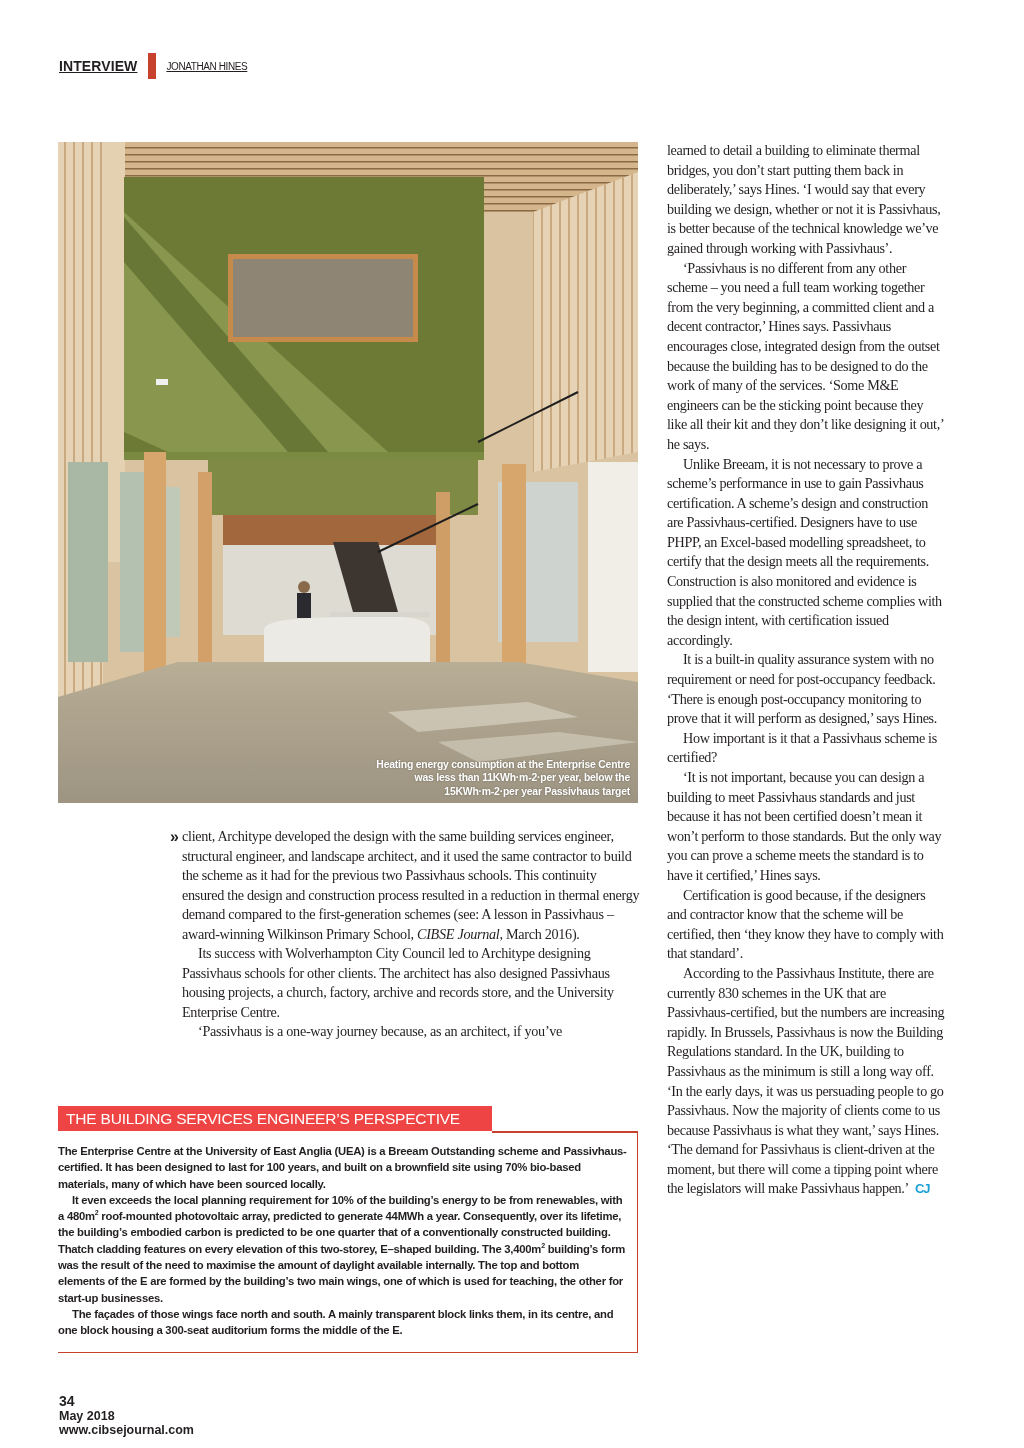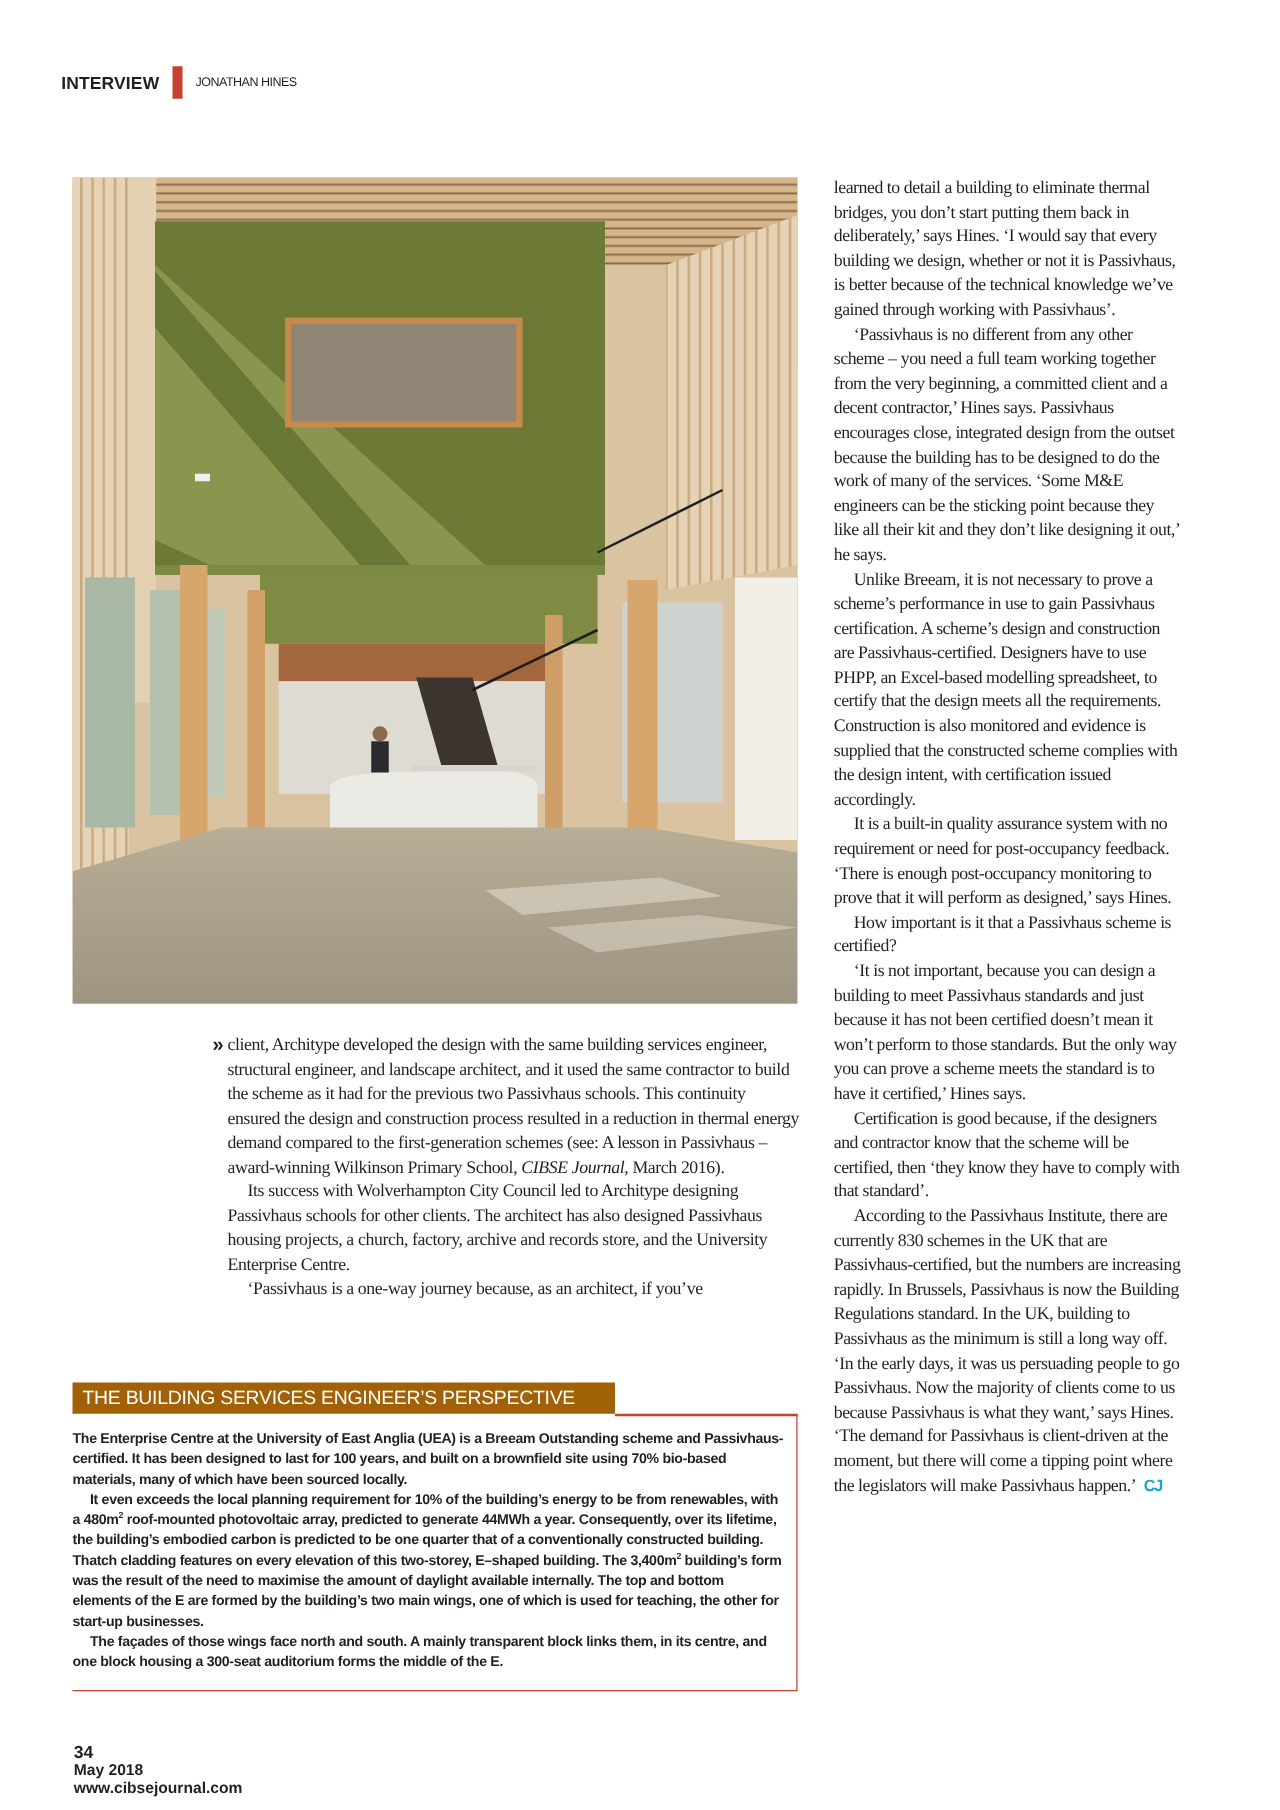--- a/index.html
+++ b/index.html
@@ -1,41 +1,41 @@
 <!DOCTYPE html>
 <html><head>
 <meta charset="utf-8">
 <style>
   * { box-sizing: border-box; margin: 0; padding: 0; }
   html, body { width: 1024px; height: 1448px; background: #ffffff; overflow: hidden; }
   body { position: relative; font-family: "Liberation Serif", serif; color: #231f20; }
 
   
-  .running-head { position: absolute; left: 49px; top: 55px; height: 22px; display: flex; align-items: center; }
+  .running-head { position: absolute; left: 59px; top: 55px; height: 22px; display: flex; align-items: center; text-decoration: underline; }
   .section-label { font-family: "Liberation Sans", sans-serif; font-weight: bold; font-size: 14px; letter-spacing: 0.1px; color: #231f20; }
   .head-bar { width: 8px; height: 26px; background: #c8412f; margin: 0 10px 0 11px; }
   .head-name { font-family: "Liberation Sans", sans-serif; font-size: 10px; color: #231f20; letter-spacing: -0.4px; }
 
   
   .photo { position: absolute; left: 58px; top: 142px; width: 580px; height: 661px; overflow: hidden; background: #cbb894; }
   .photo svg { position: absolute; left: 0; top: 0; width: 100%; height: 100%; }
   .caption { position: absolute; right: 8px; bottom: 5px; width: 260px; text-align: right; font-family: "Liberation Sans", sans-serif; font-weight: bold; font-size: 10.4px; line-height: 13.5px; color: #ffffff; text-shadow: 0 0 2px rgba(0,0,0,0.35); letter-spacing: -0.2px; }
 
   
   .col-left { position: absolute; left: 182px; top: 827px; width: 458px; font-size: 14.2px; line-height: 19.5px; letter-spacing: -0.3px; }
   .col-right { position: absolute; left: 667px; top: 141px; width: 278px; font-size: 14.2px; line-height: 19.6px; letter-spacing: -0.35px; }
   .para { text-indent: 16px; }
   .para.noindent { text-indent: 0; }
   .continue-mark { position: absolute; left: -12px; top: 0; font-family: "Liberation Sans", sans-serif; font-weight: bold; font-size: 16px; color: #231f20; text-indent: 0; }
   .para-first { position: relative; }
   .cj-mark { font-family: "Liberation Sans", sans-serif; font-weight: bold; font-size: 13px; color: #1ba0d8; margin-left: 6px; letter-spacing: -1px; }
   em { font-style: italic; }
 
   
-  .box-tab { position: absolute; left: 58px; top: 1106px; width: 434px; height: 25px; background: #a16207; color: #ffffff; font-family: "Liberation Sans", sans-serif; font-size: 15.5px; line-height: 25px; padding-left: 8px; letter-spacing: -0.2px; }
+  .box-tab { position: absolute; left: 58px; top: 1106px; width: 434px; height: 25px; background: #ef4444; color: #ffffff; font-family: "Liberation Sans", sans-serif; font-size: 15.5px; line-height: 25px; padding-left: 8px; letter-spacing: -0.2px; }
   .box { position: absolute; left: 58px; top: 1131px; width: 580px; height: 222px; border-right: 1.5px solid #c8412f; border-bottom: 1.5px solid #c8412f; }
   .box-top-line { position: absolute; left: 492px; top: 1131px; width: 146px; height: 1.5px; background: #c8412f; }
   .box-body { position: absolute; left: 58px; top: 1143px; width: 570px; font-family: "Liberation Sans", sans-serif; font-weight: bold; font-size: 11.3px; line-height: 16.3px; color: #231f20; letter-spacing: -0.25px; }
   .box-body .bp { text-indent: 14px; }
   .box-body .bp.noindent { text-indent: 0; }
   sup { font-size: 7px; vertical-align: super; line-height: 0; }
 
   
   .footer { position: absolute; left: 59px; top: 1393px; font-family: "Liberation Sans", sans-serif; font-size: 12.5px; color: #231f20; display: flex; align-items: baseline; flex-direction: column; }
   .page-num { font-weight: bold; font-size: 14px; margin-right: 9px; }
@@ -117,20 +117,21 @@
     <circle cx="246" cy="445" r="6" fill="#8a6a4a"></circle>
     <rect x="239" y="451" width="14" height="25" fill="#2a2a30"></rect>
 
     <polygon points="0,555 120,520 460,520 580,540 580,661 0,661" fill="url(#floor)"></polygon>
     <polygon points="330,570 470,560 520,575 360,590" fill="#d9d2c2" opacity="0.7"></polygon>
     <polygon points="380,600 500,590 580,600 420,620" fill="#d9d2c2" opacity="0.6"></polygon>
 
     <line x1="420" y1="300" x2="520" y2="250" stroke="#1e1e1e" stroke-width="2"></line>
     <line x1="320" y1="410" x2="420" y2="362" stroke="#1e1e1e" stroke-width="2"></line>
   </svg>
+  <div class="caption">Heating energy consumption at the Enterprise Centre was less than 11KWh·m-2·per year, below the 15KWh·m-2·per year Passivhaus target</div>
 </div>
 
 <div class="col-left">
   <p class="para noindent para-first">
     <span class="continue-mark">»</span><span>client, Architype developed the design with the same building services engineer, structural engineer, and landscape architect, and it used the same contractor to build the scheme as it had for the previous two Passivhaus schools. This continuity ensured the design and construction process resulted in a reduction in thermal energy demand compared to the first-generation schemes (see: A lesson in Passivhaus – award-winning Wilkinson Primary School, </span><em>CIBSE Journal</em><span>, March 2016).</span>
   </p>
   <p class="para">Its success with Wolverhampton City Council led to Architype designing Passivhaus schools for other clients. The architect has also designed Passivhaus housing projects, a church, factory, archive and records store, and the University Enterprise Centre.</p>
   <p class="para">‘Passivhaus is a one-way journey because, as an architect, if you’ve</p>
 </div>
 

